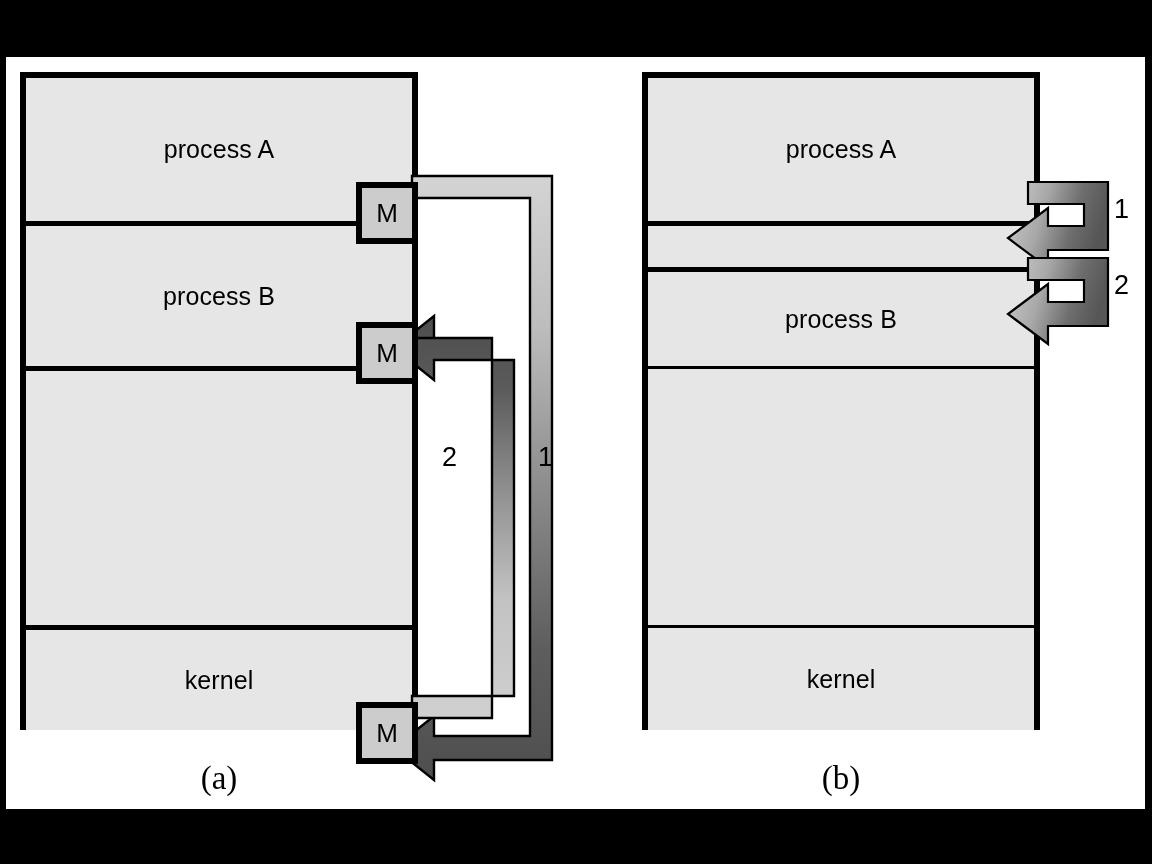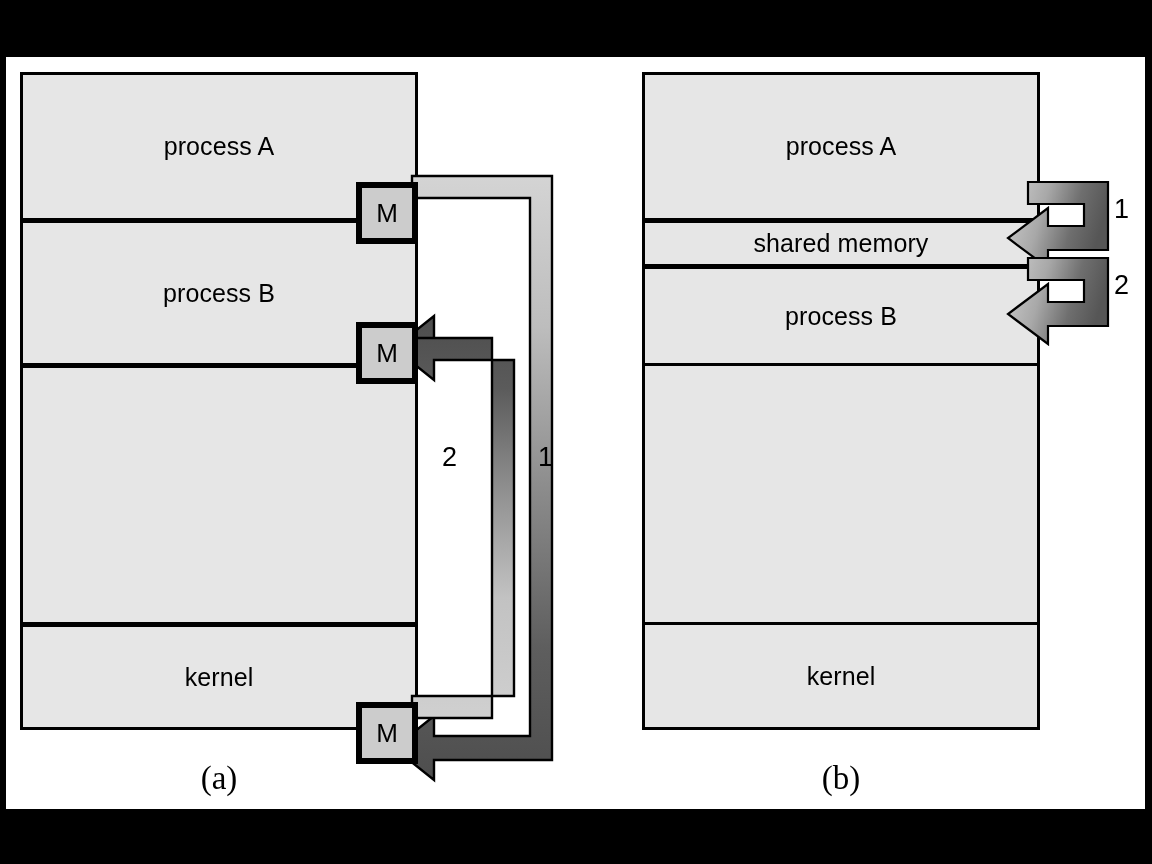--- a/index.html
+++ b/index.html
@@ -31,21 +31,21 @@
     background: #ffffff;
   }
 
   
   .panel {
     position: absolute;
   }
   .memory-box {
     position: absolute;
     box-sizing: border-box;
-    border: 3px solid #000000;
+    border: 6px solid #000000;
     background: #e6e6e6;
   }
   .mem-section {
     position: absolute;
     box-sizing: border-box;
     left: 0;
     width: 100%;
     background: #e6e6e6;
     display: flex;
     align-items: center;
@@ -215,23 +215,20 @@
 
     <div class="panel" style="left:636px; top:15px; width:420px; height:675px;">
 
       <div class="memory-box" style="left:0; top:0; width:398px; height:658px;">
 
         <div class="mem-section" style="top:0; height:143px;">
           <span class="mem-label">process A</span>
         </div>
         <div class="divider" style="top:143px;"></div>
 
-        <div class="mem-section" style="top:148px; height:41px;">
-          <span class="mem-label">shared memory</span>
-        </div>
         <div class="divider" style="top:189px;"></div>
 
         <div class="mem-section" style="top:194px; height:94px;">
           <span class="mem-label">process B</span>
         </div>
         <div class="thin-divider" style="top:288px;"></div>
 
         <div class="mem-section" style="top:291px; height:256px;">
           <span class="mem-label"></span>
         </div>

